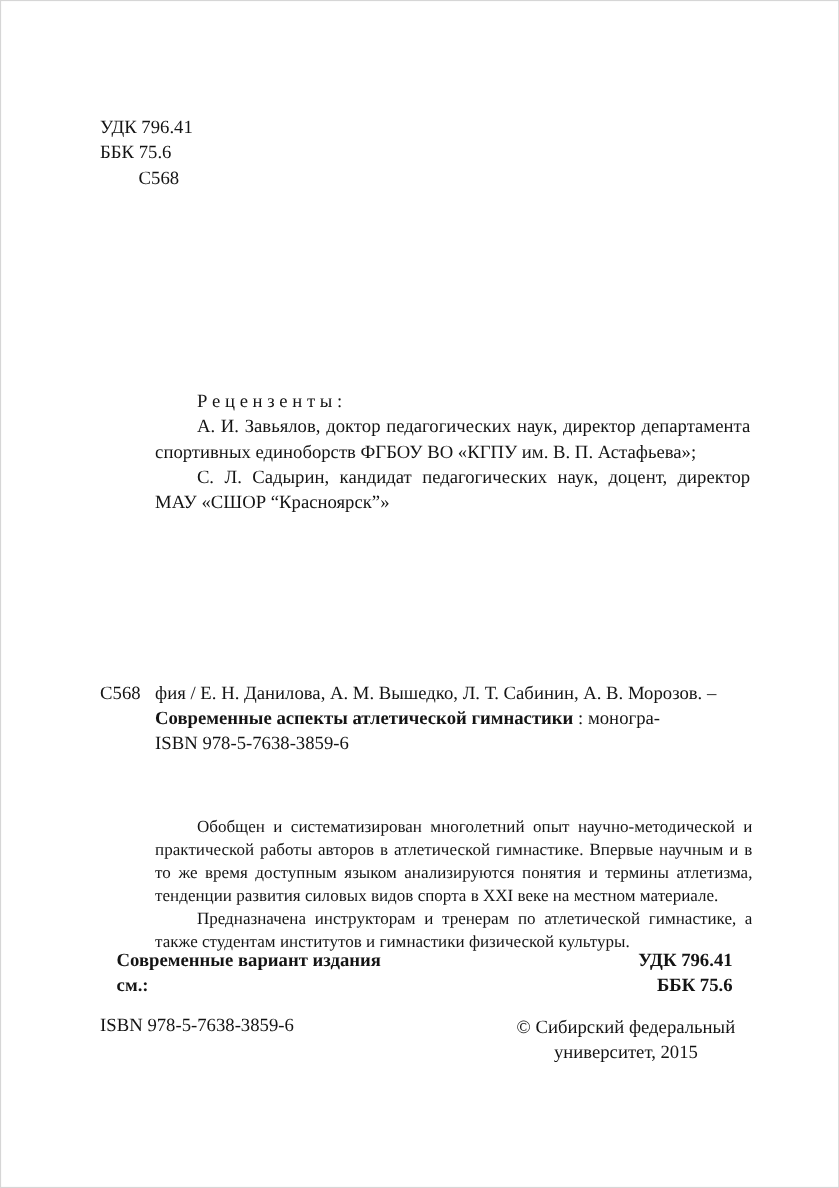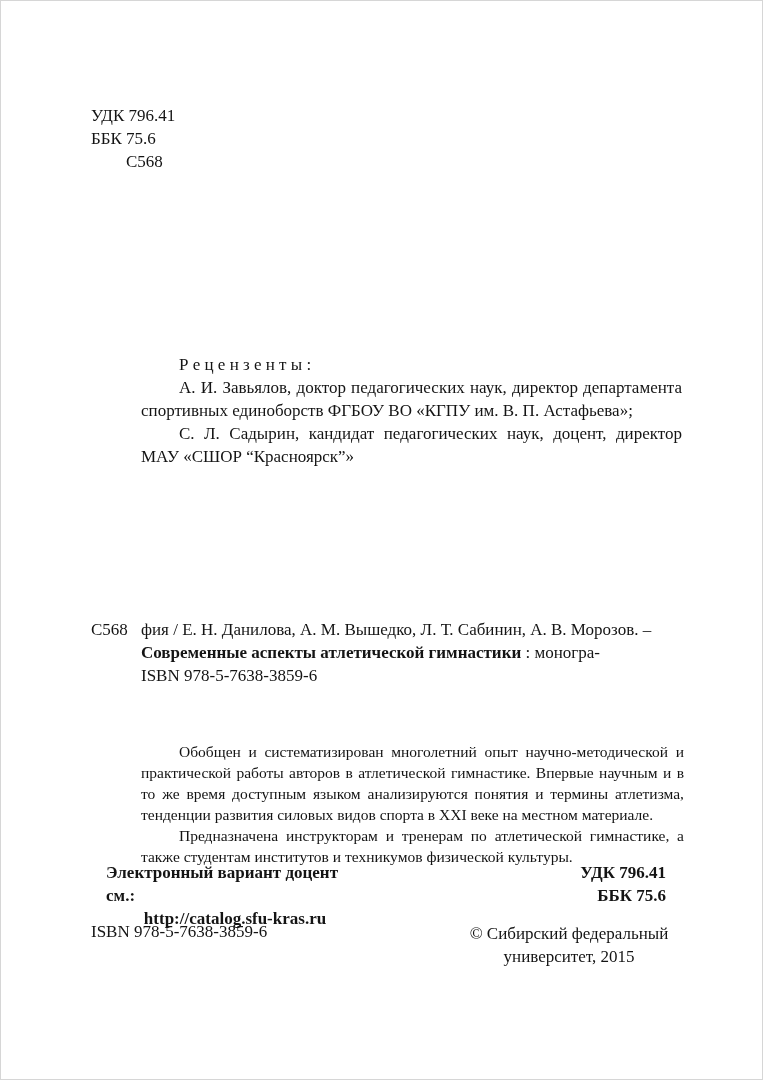--- a/index.html
+++ b/index.html
@@ -46,26 +46,25 @@
     <div style="position:absolute; left:0; top:0;">С568</div>
     <div class="hang">
       <div>фия / Е. Н. Данилова, А. М. Вышедко, Л. Т. Сабинин, А. В. Морозов. –</div>
       <div><span class="b">Современные аспекты атлетической гимнастики</span><span> : моногра-</span></div>
       <div>ISBN 978-5-7638-3859-6</div>
     </div>
   </div>
 
   <div class="block t15" style="left:140px; top:740px; width:543px;">
     <p class="j ind">Обобщен и систематизирован многолетний опыт научно-методической и практической работы авторов в атлетической гимнастике. Впервые научным и в то же время доступным языком анализируются понятия и термины атлетизма, тенденции развития силовых видов спорта в XXI веке на местном материале.</p>
-    <p class="j ind">Предназначена инструкторам и тренерам по атлетической гимнастике, а также студентам институтов и техникумов физической культуры.</p>
+    <p class="j ind">Предназначена инструкторам и тренерам по атлетической гимнастике, а также студентам институтов и гимнастики физической культуры.</p>
   </div>
 
   <div class="block t17 b" style="left:105px; top:860px; width:258px;">
-    <div>Электронный вариант доцент см.:</div>
-    <div class="center">http://catalog.sfu-kras.ru</div>
+    <div>Современные вариант издания см.:</div>
   </div>
 
   <div class="block t17 b right" style="left:520px; top:860px; width:145px;">
     <div>УДК 796.41</div>
     <div>ББК 75.6</div>
   </div>
 
   <div class="block t17" style="left:90px; top:919px;">ISBN 978-5-7638-3859-6</div>
 
   <div class="block t17 center" style="left:468px; top:921px; width:200px;">

